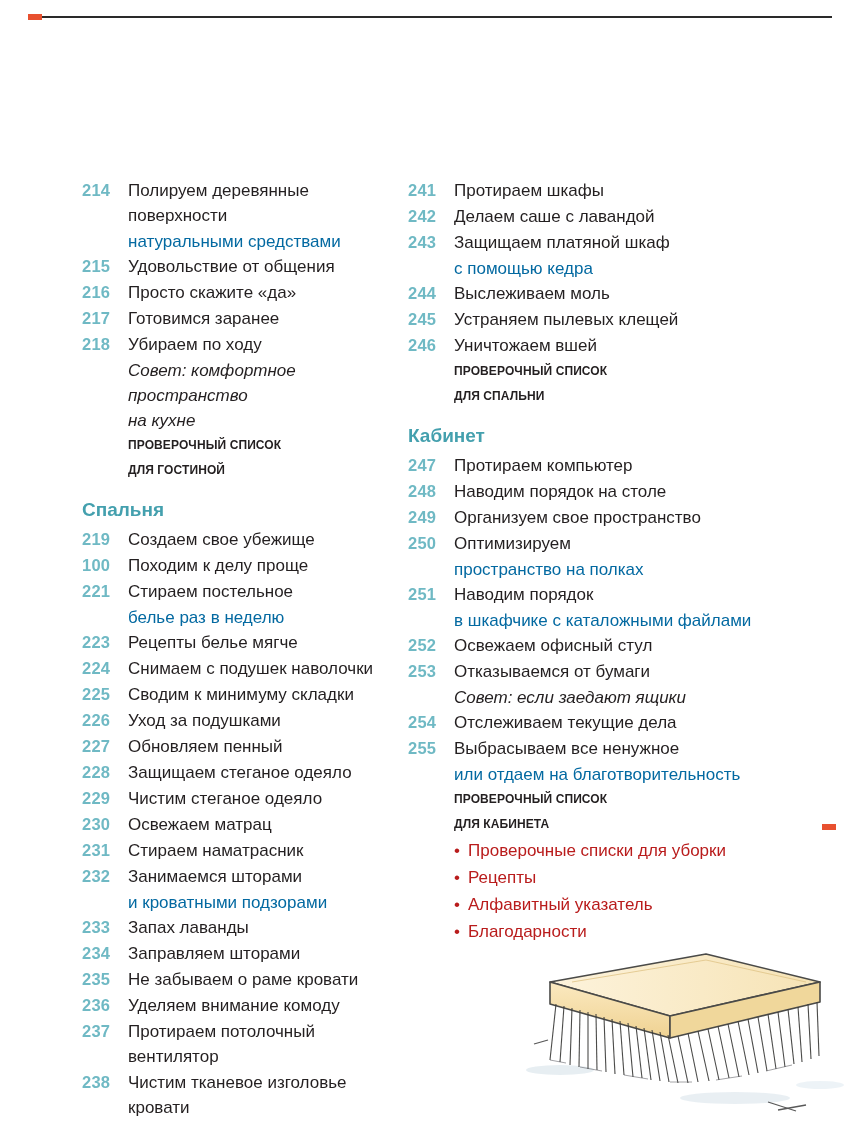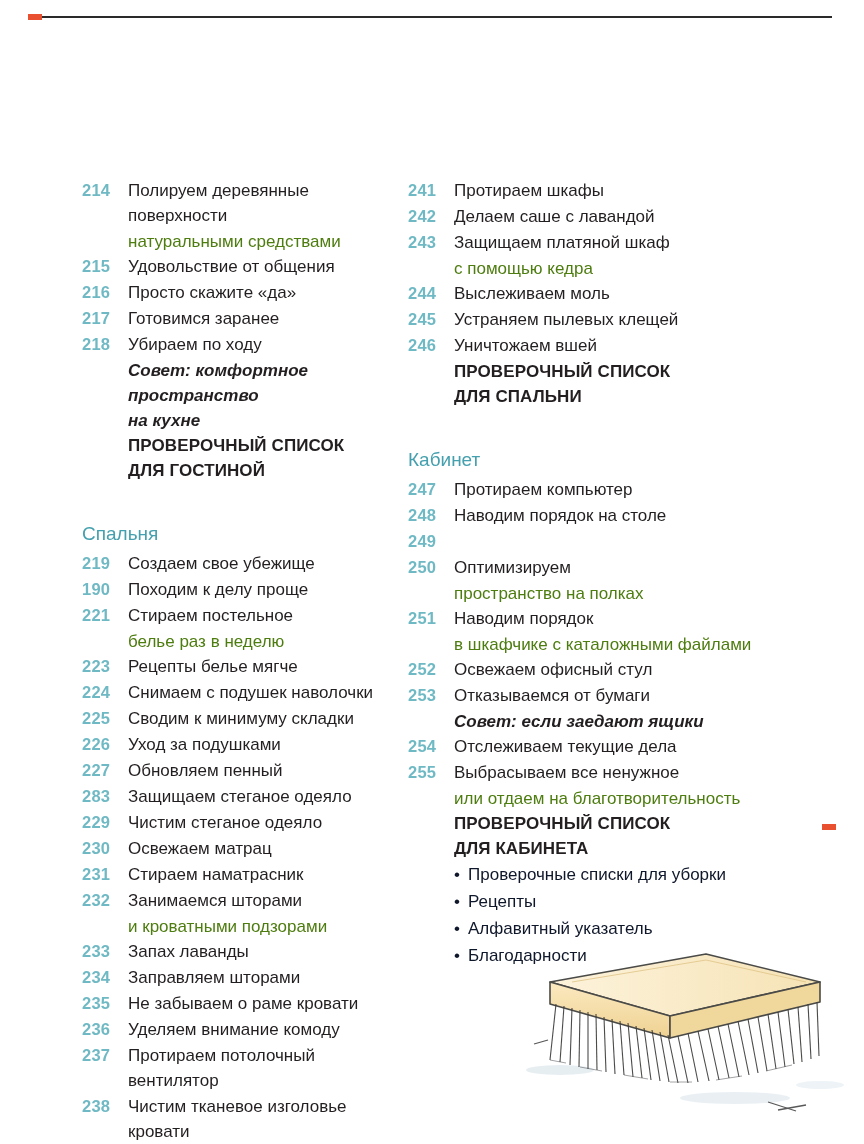--- a/index.html
+++ b/index.html
@@ -85,50 +85,49 @@
   }
   .txt {
     font-size: 17px;
     line-height: 25px;
     color: #231f20;
   }
   .cont {
     padding-left: 46px;
     font-size: 17px;
     line-height: 25px;
-    color: #4d7c0f;
+    color: #0369a1;
   }
   .tip {
     padding-left: 46px;
     font-size: 17px;
     line-height: 25px;
     font-style: italic;
     color: #231f20;
-    font-weight: bold;
   }
   .checklist {
     padding-left: 46px;
-    font-size: 17px;
+    font-size: 12px;
     line-height: 25px;
     font-weight: bold;
     letter-spacing: 0.1px;
   }
   .section-head {
     font-size: 19px;
-    font-weight: normal;
+    font-weight: bold;
     color: #44a0ae;
-    margin-top: 40px;
+    margin-top: 16px;
     margin-bottom: 6px;
     padding-left: 0;
   }
   .bullet-row {
     padding-left: 46px;
     font-size: 17px;
     line-height: 27px;
-    color: #0f172a;
+    color: #b91c1c;
   }
   .bullet-row .dot {
     display: inline-block;
     width: 14px;
   }
 
   
   .brush {
     position: absolute;
     left: 520px;
@@ -179,21 +178,21 @@
       <div class="checklist">ПРОВЕРОЧНЫЙ СПИСОК</div>
       <div class="checklist">ДЛЯ ГОСТИНОЙ</div>
 
       <div class="section-head">Спальня</div>
 
       <div class="entry">
         <span class="num">219</span>
         <span class="txt">Создаем свое убежище</span>
       </div>
       <div class="entry">
-        <span class="num">190</span>
+        <span class="num">100</span>
         <span class="txt">Походим к делу проще</span>
       </div>
       <div class="entry">
         <span class="num">221</span>
         <span class="txt">Стираем постельное</span>
       </div>
       <div class="cont">белье раз в неделю</div>
 
       <div class="entry">
         <span class="num">223</span>
@@ -210,21 +209,21 @@
       <div class="entry">
         <span class="num">226</span>
         <span class="txt">Уход за подушками</span>
       </div>
       <div class="entry">
         <span class="num">227</span>
         <span class="txt">Обновляем пенный</span>
       </div>
 
       <div class="entry">
-        <span class="num">283</span>
+        <span class="num">228</span>
         <span class="txt">Защищаем стеганое одеяло</span>
       </div>
       <div class="entry">
         <span class="num">229</span>
         <span class="txt">Чистим стеганое одеяло</span>
       </div>
       <div class="entry">
         <span class="num">230</span>
         <span class="txt">Освежаем матрац</span>
       </div>
@@ -302,20 +301,21 @@
       <div class="entry">
         <span class="num">247</span>
         <span class="txt">Протираем компьютер</span>
       </div>
       <div class="entry">
         <span class="num">248</span>
         <span class="txt">Наводим порядок на столе</span>
       </div>
       <div class="entry">
         <span class="num">249</span>
+        <span class="txt">Организуем свое пространство</span>
       </div>
       <div class="entry">
         <span class="num">250</span>
         <span class="txt">Оптимизируем</span>
       </div>
       <div class="cont">пространство на полках</div>
 
       <div class="entry">
         <span class="num">251</span>
         <span class="txt">Наводим порядок</span>

